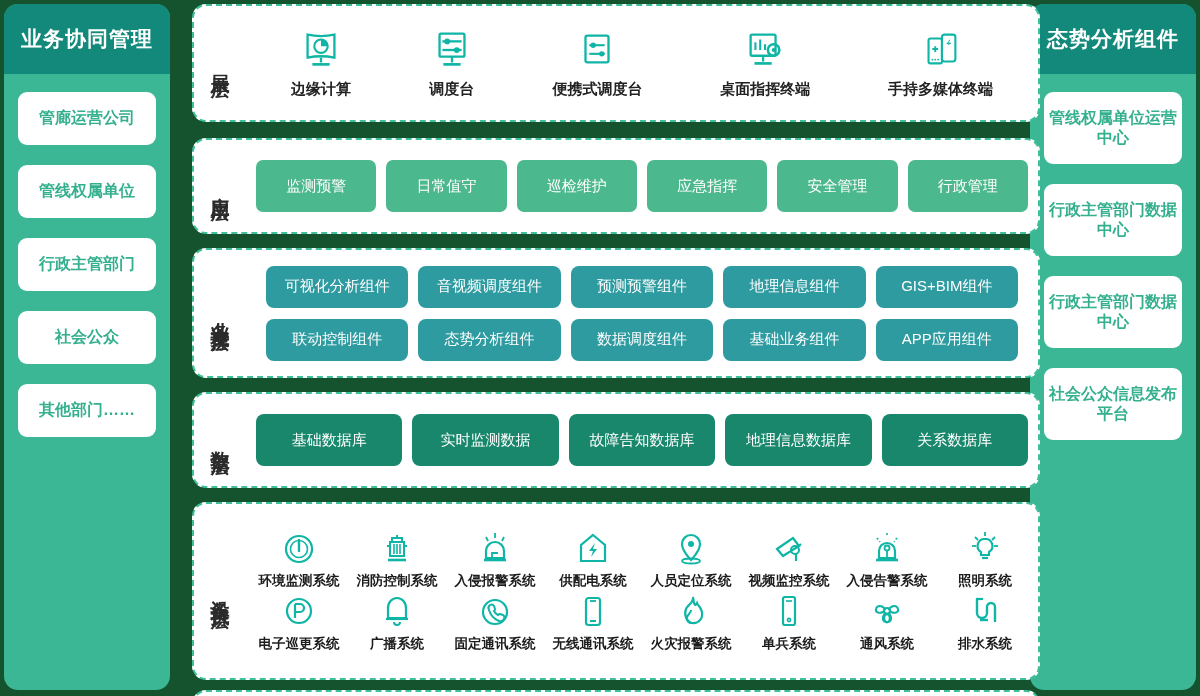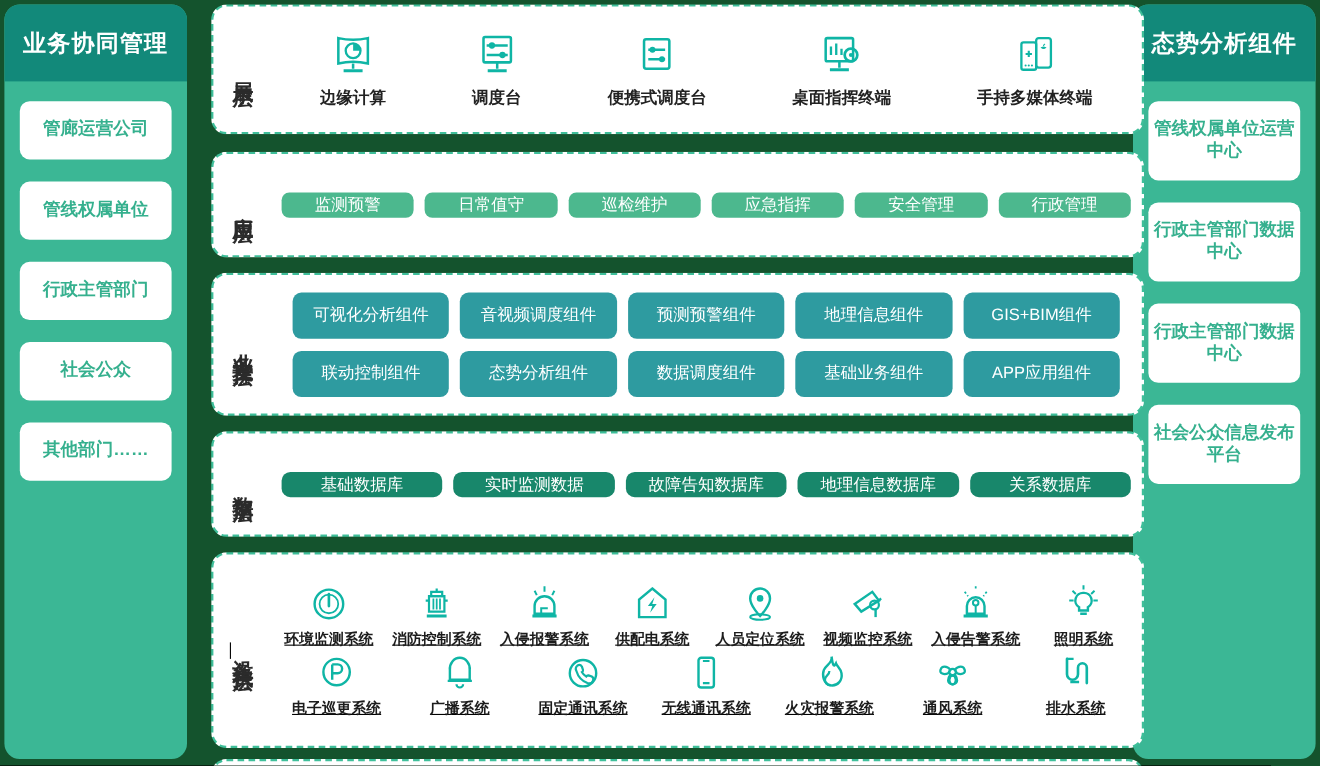--- a/index.html
+++ b/index.html
@@ -61,37 +61,37 @@
   #panel-presentation { top: 4px; height: 118px; }
   .icon-row { display: flex; width: 100%; justify-content: space-around; align-items: flex-start; padding: 0 6px; }
   .icon-cell { display: flex; flex-direction: column; align-items: center; gap: 7px; }
   .icon-cell .glyph { width: 46px; height: 46px; display: block; }
   .icon-cell .cap { font-size: 15px; font-weight: bold; color: #222; white-space: nowrap; }
 
   
   #panel-application { top: 138px; height: 96px; }
   .chip-row { display: flex; width: 100%; justify-content: space-between; gap: 10px; padding: 0 10px; }
   .chip {
-    flex: 1; height: 23px; border-radius: 7px;
+    flex: 1; height: 52px; border-radius: 7px;
     display: flex; align-items: center; justify-content: center;
     color: #fff; font-size: 15px; white-space: nowrap;
   }
   .chip.app { background: #4CB88E; }
 
   
   #panel-support { top: 248px; height: 130px; }
   .chip-grid { display: flex; flex-direction: column; gap: 11px; width: 100%; padding: 0 10px; }
   .chip.sup { background: #2E9BA0; border-radius: 8px; height: 42px; }
 
   
   #panel-data { top: 392px; height: 96px; }
   .chip.dat { background: #18876B; border-radius: 8px; }
 
   
-  #panel-device { top: 502px; height: 178px; text-decoration: underline; }
+  #panel-device { top: 502px; height: 178px; }
   .dev-rows { display: flex; flex-direction: column; width: 100%; justify-content: center; gap: 2px; padding: 6px 4px; }
   .dev-row { display: flex; justify-content: space-around; align-items: flex-start; width: 100%; }
   .dev-cell { display: flex; flex-direction: column; align-items: center; gap: 3px; width: 96px; }
   .dev-cell .glyph { width: 40px; height: 40px; display: block; }
   .dev-cell .cap { font-size: 13.5px; font-weight: bold; color: #1c1c1c; white-space: nowrap; }
 
   
   #panel-next {
     top: 690px; height: 40px;
     border: 2px dashed #3FBF9A; border-radius: 14px; background:#fff;
@@ -379,20 +379,28 @@
           </div>
           <div class="dev-cell">
             <svg class="glyph" viewBox="0 0 40 40">
               <path d="M22 5 c1 6-5 7-7 12 c-2 5 0 13 6 14 c7 1 11-5 10-11 c-1-5-4-6-5-9 c-2 4-3 2-4-6 z" fill="none" stroke="#0FB5A5" stroke-width="2.2"></path>
               <path d="M20 18 c0 4-4 4-4 8 c0 3 2 5 5 5" fill="none" stroke="#0FB5A5" stroke-width="2"></path>
             </svg>
             <div class="cap">火灾报警系统</div>
           </div>
           <div class="dev-cell">
             <svg class="glyph" viewBox="0 0 40 40">
+              <rect x="14" y="5" width="12" height="28" rx="2" fill="none" stroke="#0FB5A5" stroke-width="2.2"></rect>
+              <line x1="17" y1="9" x2="23" y2="9" stroke="#0FB5A5" stroke-width="1.6"></line>
+              <circle cx="20" cy="28" r="1.6" fill="none" stroke="#0FB5A5" stroke-width="1.6"></circle>
+            </svg>
+            <div class="cap">单兵系统</div>
+          </div>
+          <div class="dev-cell">
+            <svg class="glyph" viewBox="0 0 40 40">
               <circle cx="20" cy="19" r="3" fill="none" stroke="#0FB5A5" stroke-width="2"></circle>
               <path d="M18 17 c-3-4-8-4-9 0 c-1 3 3 5 7 3 z" fill="none" stroke="#0FB5A5" stroke-width="2"></path>
               <path d="M22 17 c3-4 8-4 9 0 c1 3-3 5-7 3 z" fill="none" stroke="#0FB5A5" stroke-width="2"></path>
               <path d="M18 21 c-3 4-3 8 1 9 c3 1 5-3 3-7 z" fill="none" stroke="#0FB5A5" stroke-width="2"></path>
               <path d="M22 21 c3 4 3 8-1 9 c-3 1-5-3-3-7 z" fill="none" stroke="#0FB5A5" stroke-width="2"></path>
             </svg>
             <div class="cap">通风系统</div>
           </div>
           <div class="dev-cell">
             <svg class="glyph" viewBox="0 0 40 40">

